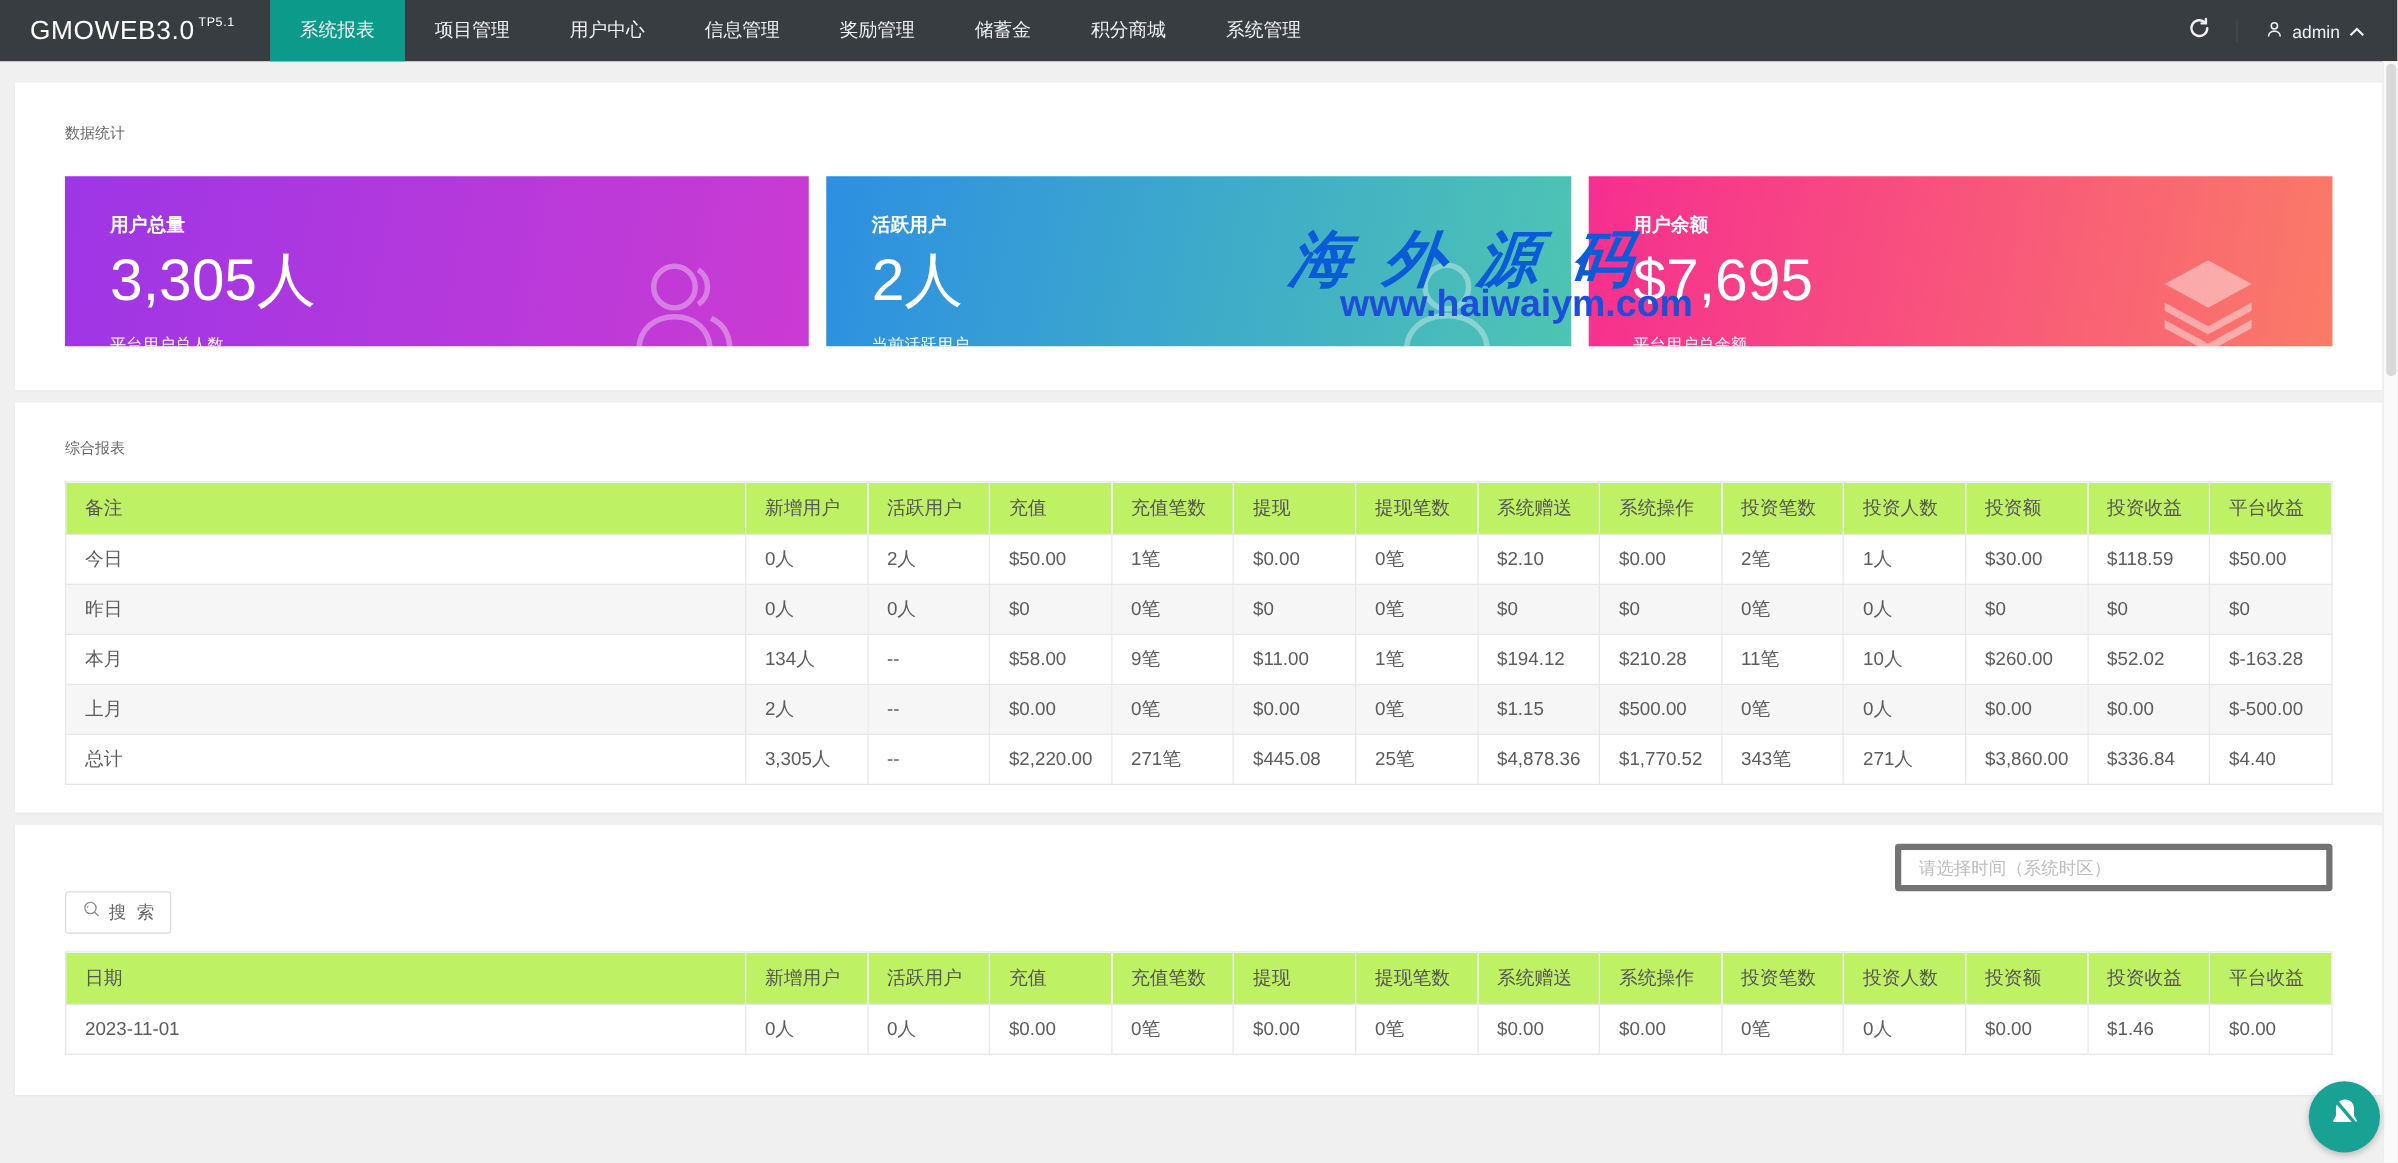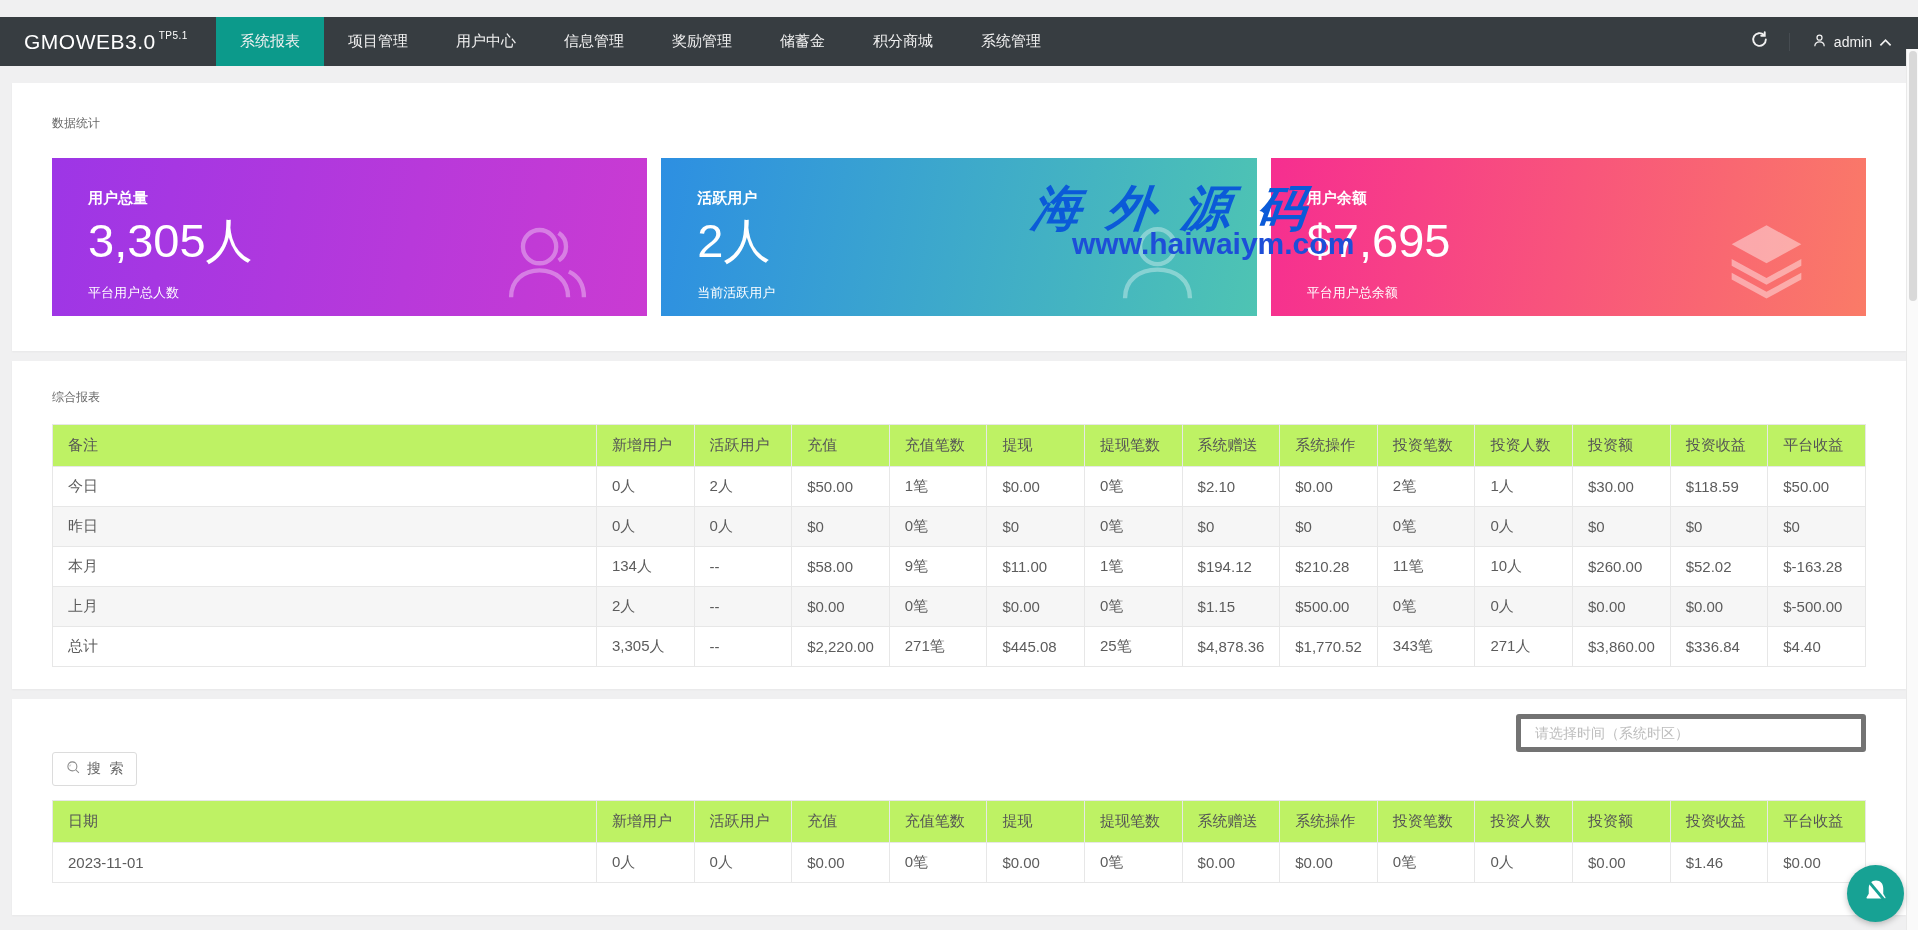--- a/index.html
+++ b/index.html
@@ -1,38 +1,38 @@
 <!DOCTYPE html>
 <html><head>
 <meta charset="utf-8">
 <style>
   * { margin:0; padding:0; box-sizing:border-box; }
   html,body { width:1918px; height:930px; overflow:hidden;
     font-family:"Liberation Sans","DejaVu Sans",sans-serif; background:#f0f0f1; }
 
   
-  .navbar { height:49px; background:#373d41; display:flex; align-items:stretch; position:relative; z-index:5;margin-top:17px; }
+  .navbar { height:49px; background:#373d41; display:flex; align-items:stretch; position:relative; z-index:5; }
   .logo { color:#fff; font-size:21px; display:flex; align-items:center; padding:0 28px 0 24px; letter-spacing:.5px; }
   .logo sup { font-size:10px; margin-left:3px; transform:translateY(-6px); }
   .nav-menu { display:flex; align-items:stretch; }
   .nav-item { color:#f1f1f1; font-size:15px; display:flex; align-items:center; padding:0 24px; cursor:pointer; }
   .nav-item.active { background:#0c9a8b; }
   .nav-right { margin-left:auto; display:flex; align-items:center; }
   .nav-refresh { width:58px; display:flex; align-items:center; justify-content:center; cursor:pointer; }
   .nav-user { display:flex; align-items:center; gap:7px; padding:0 26px 0 22px; border-left:1px solid #464c51; color:#f1f1f1; font-size:14px; cursor:pointer; }
 
   
   .main { padding:17px 12px 0 12px; }
   .panel { background:#fff; box-shadow:0 1px 2px rgba(0,0,0,.04); margin-bottom:10px; }
   .section-label { color:#666; font-size:12px; line-height:21px; }
 
   
   .panel-stats { padding:30px 40px 35px 40px; }
   .stat-cards { display:flex; gap:14px; margin-top:24px; }
-  .stat-card { flex:1; height:158px; position:relative; color:#fff; padding:30px 0 0 36px; overflow:hidden; }
+  .stat-card { flex:1; height:136px; position:relative; color:#fff; padding:30px 0 0 36px; overflow:hidden; }
   .sc-title { font-size:15px; font-weight:bold; line-height:20px; }
   .sc-value { font-size:47px; line-height:54px; margin-top:6px; font-weight:400; }
   .sc-sub { font-size:13px; margin-top:16px; }
   .sc-icon { position:absolute; right:52px; top:57px; width:95px; height:95px; }
   .sc-icon svg { width:100%; height:100%; }
 
   
   .watermark { position:absolute; left:1032px; top:184px; z-index:9; pointer-events:none; white-space:nowrap; }
   .wm-line1 { font-size:49px; font-weight:bold; font-style:italic; letter-spacing:26px; line-height:1; transform:skewX(-6deg); }
   .wm-line2 { font-size:30px; font-weight:bold; margin-top:-4px; margin-left:40px; line-height:1; }

